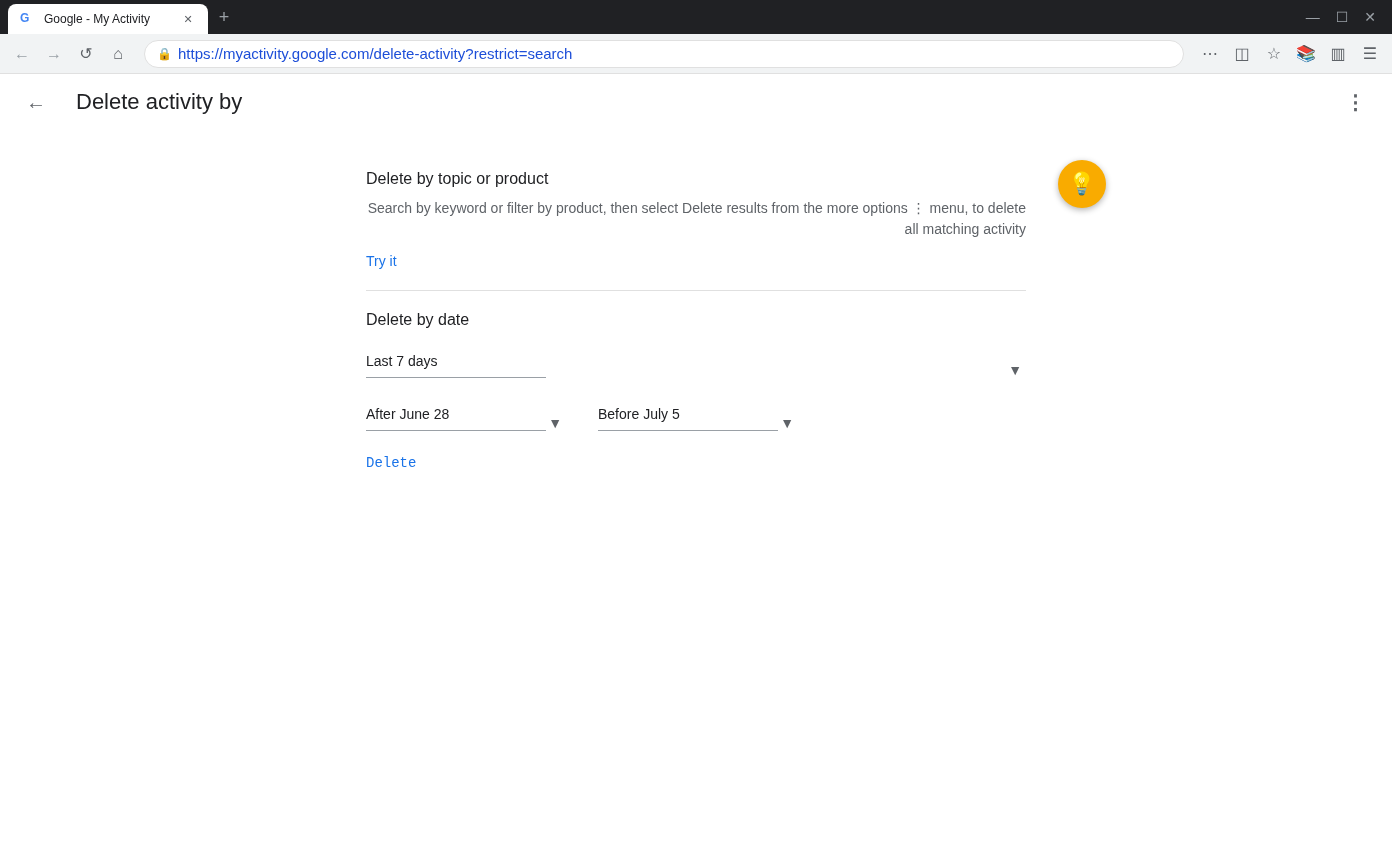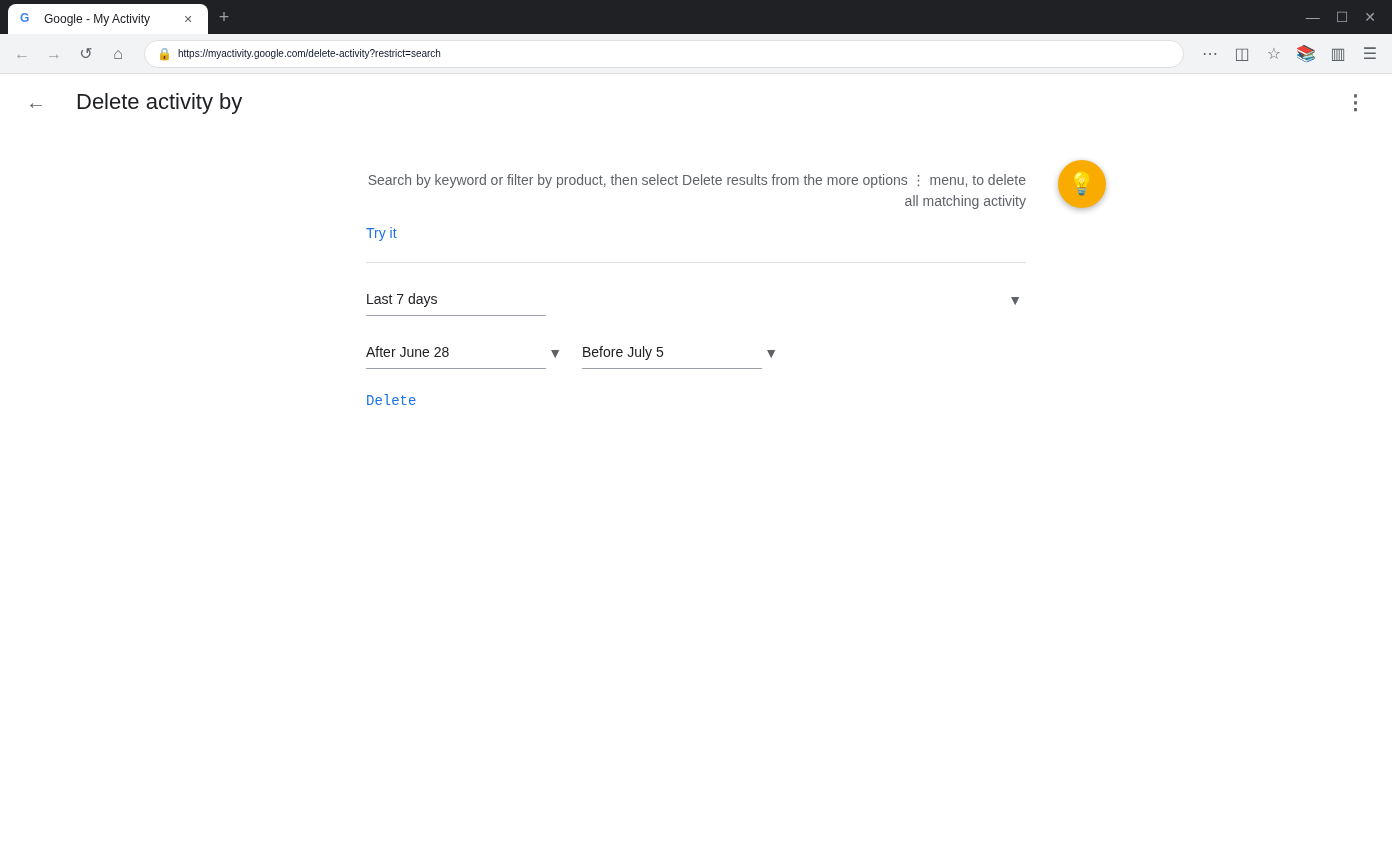--- a/index.html
+++ b/index.html
@@ -102,21 +102,21 @@
       background: #fff;
       border: 1px solid #e0e0e0;
       border-radius: 14px;
       display: flex;
       align-items: center;
       padding: 0 12px;
       gap: 6px;
       margin: 0 8px;
     }
     .address-bar-lock { color: #1a73e8; font-size: 12px; }
-    .address-bar-url { font-size: 10px; color: #0f172a; flex: 1; }
+    .address-bar-url { font-size: 15px; color: #1d4ed8; flex: 1; }
     .toolbar-right {
       display: flex;
       align-items: center;
       gap: 4px;
       color: #5f6368;
     }
     .toolbar-icon {
       width: 28px;
       height: 28px;
       border-radius: 50%;
@@ -229,21 +229,21 @@
     .date-section { padding: 20px 0; }
     .date-section .section-title {
       font-size: 16px;
       color: #202124;
       font-weight: 500;
       margin-bottom: 16px;
     }
     .select-wrapper {
       position: relative;
       display: flex;
-      align-items: center;
+      align-items: flex-end;
     }
     .select-field {
       border: none;
       border-bottom: 1px solid #9aa0a6;
       background: transparent;
       font-size: 14px;
       color: #202124;
       padding: 8px 32px 8px 0;
       appearance: none;
       cursor: pointer;
@@ -252,21 +252,21 @@
     }
     .select-arrow {
       position: absolute;
       right: 4px;
       color: #5f6368;
       font-size: 14px;
       pointer-events: none;
     }
     .date-sub-row {
       display: flex;
-      gap: 16px;
+      gap: 32px;
       margin-bottom: 24px;
     }
     .date-sub-select {
       min-width: 200px;
     }
     .delete-link {
       color: #1a73e8;
       font-size: 14px;
       text-decoration: none;
       cursor: pointer;
@@ -333,34 +333,36 @@
     <span class="page-title">Delete activity by</span>
     <div class="more-vert">
       <span class="dots">⋮</span>
     </div>
   </div>
 
   <div class="page-body">
     <div class="content-card">
 
       <div class="section">
+        <div class="section-title">Delete by topic or product</div>
         <div class="section-desc">
           <span>Search by keyword or filter by product, then select Delete results from the more options</span>
           <span> ⋮ </span>
           <span>menu, to delete all matching activity</span>
         </div>
         <a class="try-it-link">Try it</a>
 
         
         <div class="lightbulb-btn">
           <span class="lightbulb-icon">💡</span>
         </div>
       </div>
 
       <div class="date-section">
+        <div class="section-title">Delete by date</div>
 
         <div class="select-wrapper" style="margin-bottom: 20px;">
           <select class="select-field">
             <option>Last 7 days</option>
           </select>
           <span class="select-arrow">▼</span>
         </div>
 
         <div class="date-sub-row">
           <div class="select-wrapper date-sub-select">

